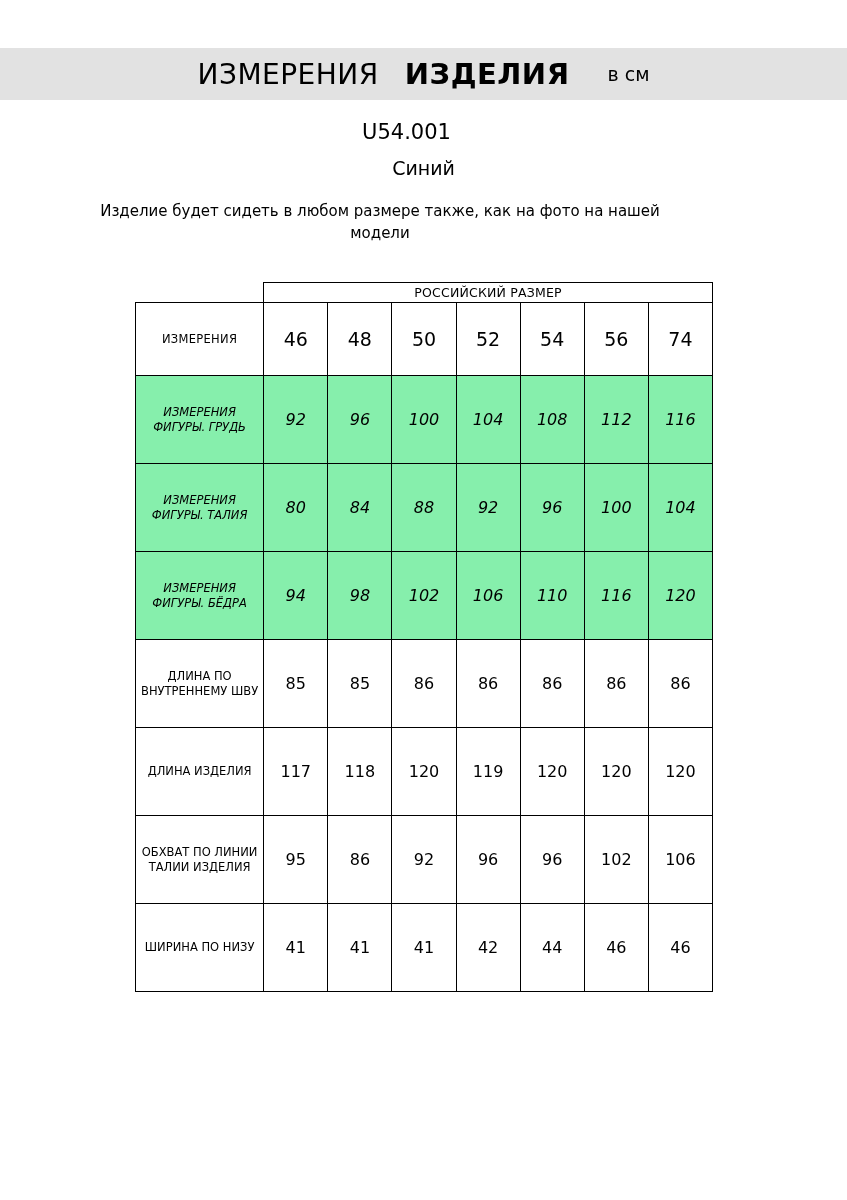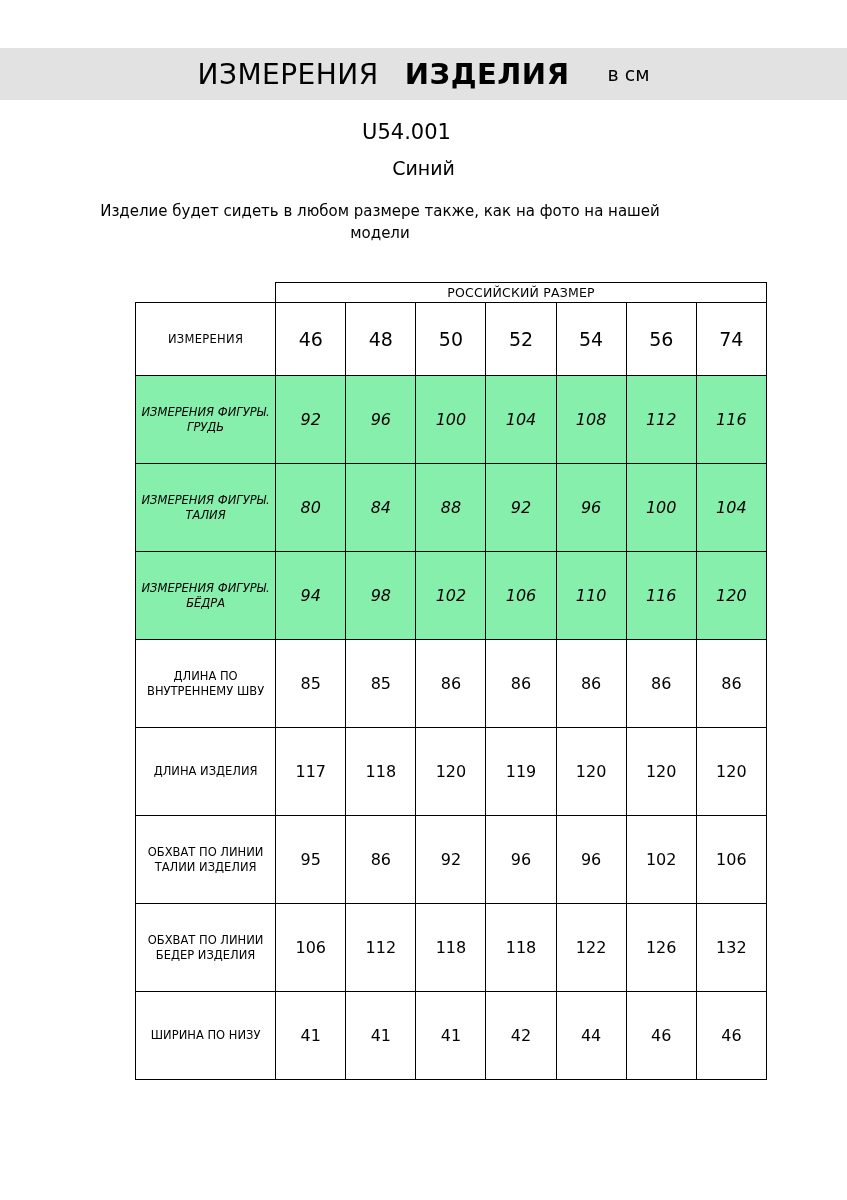--- a/index.html
+++ b/index.html
@@ -78,21 +78,21 @@
 
   
   .table-wrap {
     position: absolute;
     left: 135px;
     top: 282px;
     width: 578px;
   }
   table.size-table {
     border-collapse: collapse;
-    width: 632px;
+    width: 578px;
     table-layout: fixed;
   }
   table.size-table td,
   table.size-table th {
     border: 1px solid #000000;
     text-align: center;
     vertical-align: middle;
     font-weight: 400;
     padding: 0;
   }
@@ -233,30 +233,20 @@
           <td class="label-cell">ОБХВАТ ПО ЛИНИИ ТАЛИИ ИЗДЕЛИЯ</td>
           <td class="val">95</td>
           <td class="val">86</td>
           <td class="val">92</td>
           <td class="val">96</td>
           <td class="val">96</td>
           <td class="val">102</td>
           <td class="val">106</td>
         </tr>
         <tr class="r-norm">
-          <td class="label-cell">ОБХВАТ ПО ЛИНИИ БЕДЕР ИЗДЕЛИЯ</td>
-          <td class="val">106</td>
-          <td class="val">112</td>
-          <td class="val">118</td>
-          <td class="val">118</td>
-          <td class="val">122</td>
-          <td class="val">126</td>
-          <td class="val">132</td>
-        </tr>
-        <tr class="r-norm">
           <td class="label-cell">ШИРИНА ПО НИЗУ</td>
           <td class="val">41</td>
           <td class="val">41</td>
           <td class="val">41</td>
           <td class="val">42</td>
           <td class="val">44</td>
           <td class="val">46</td>
           <td class="val">46</td>
         </tr>
       </tbody>

